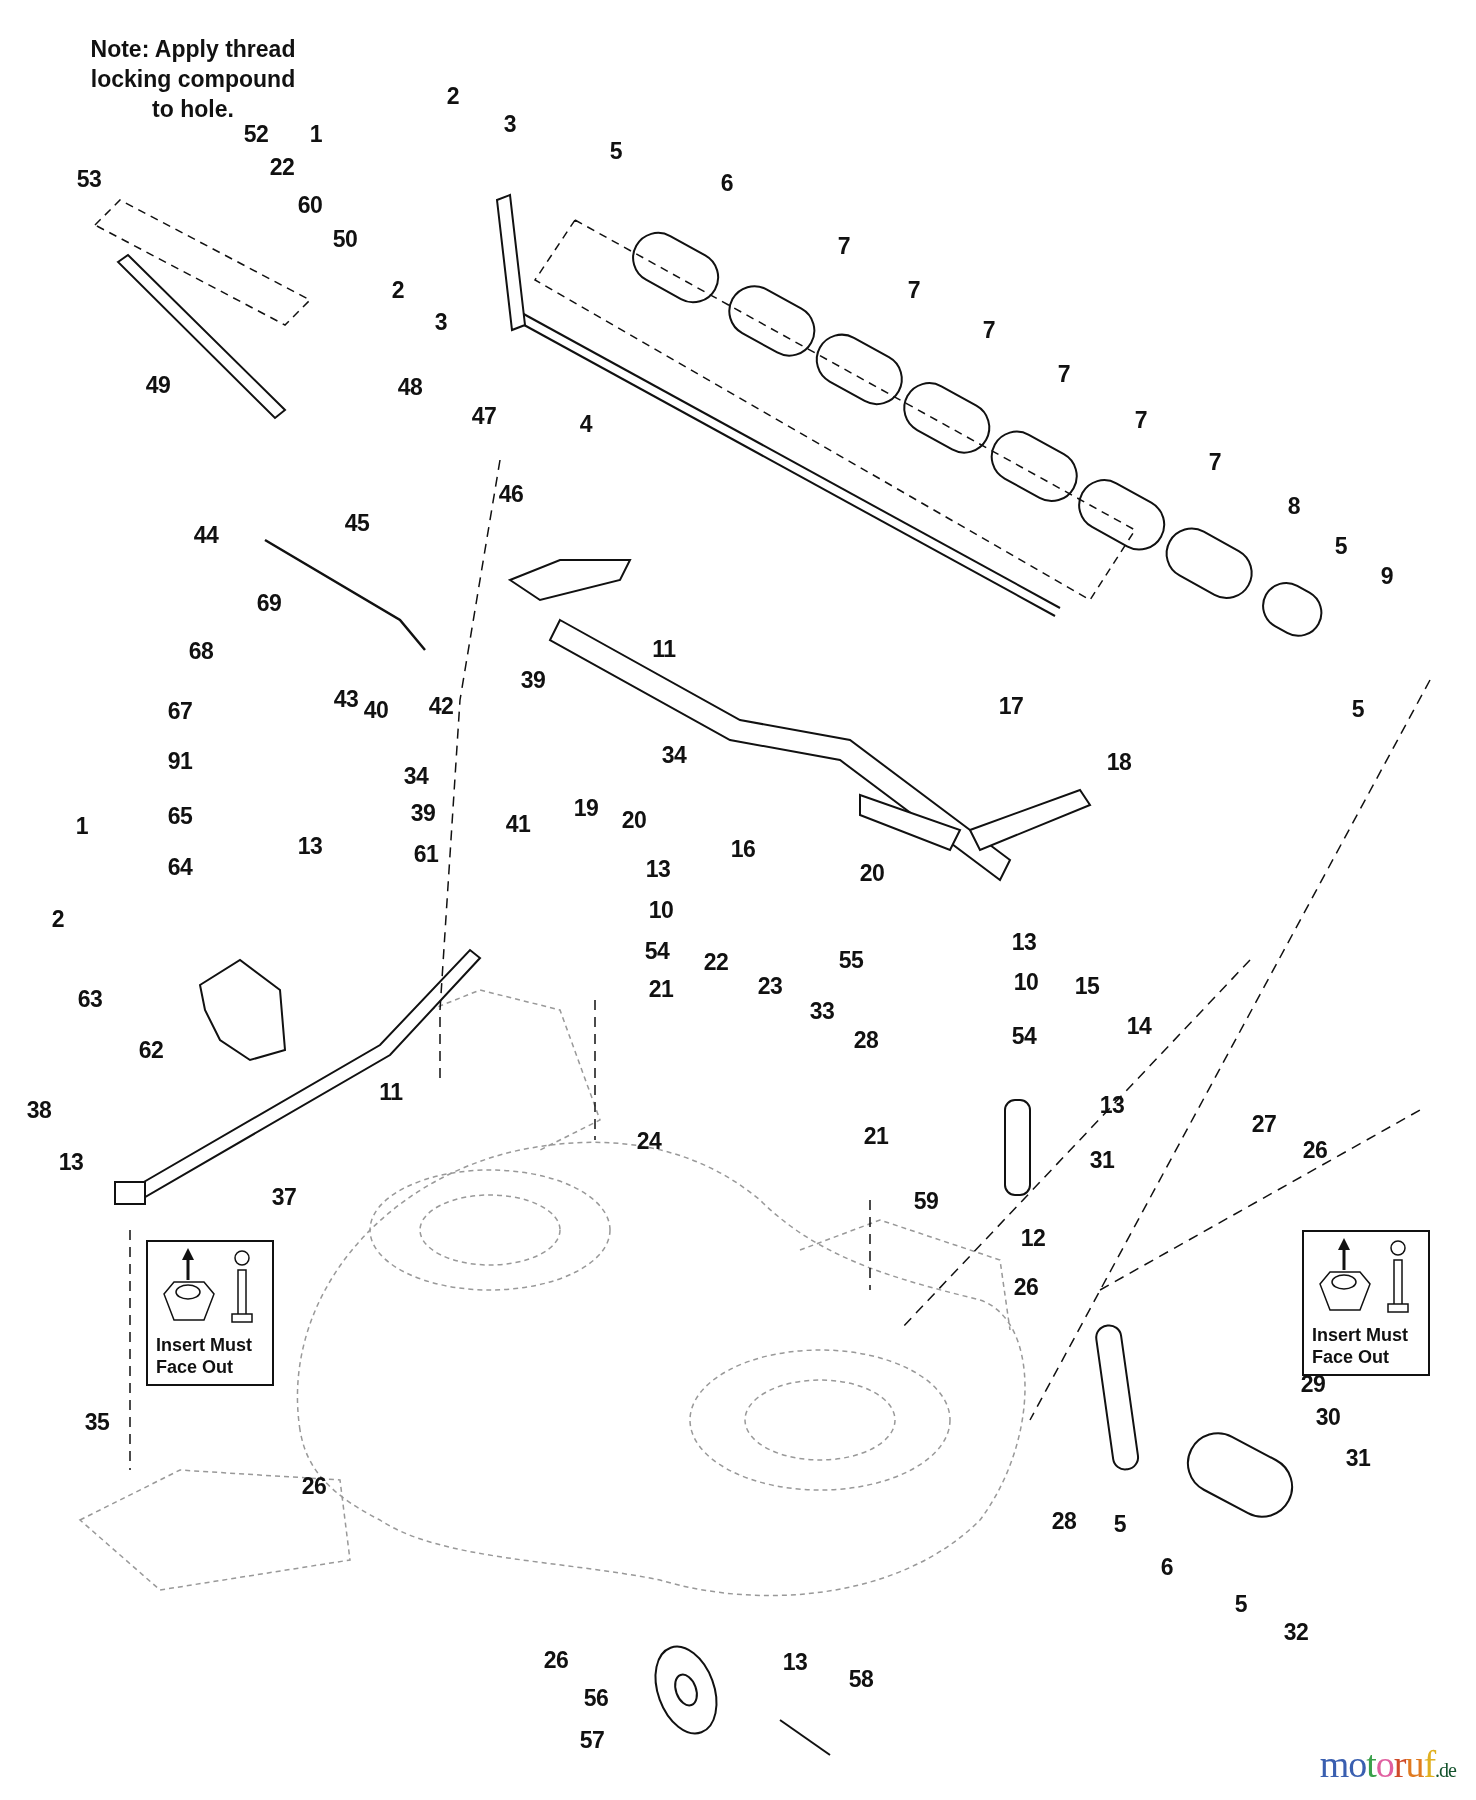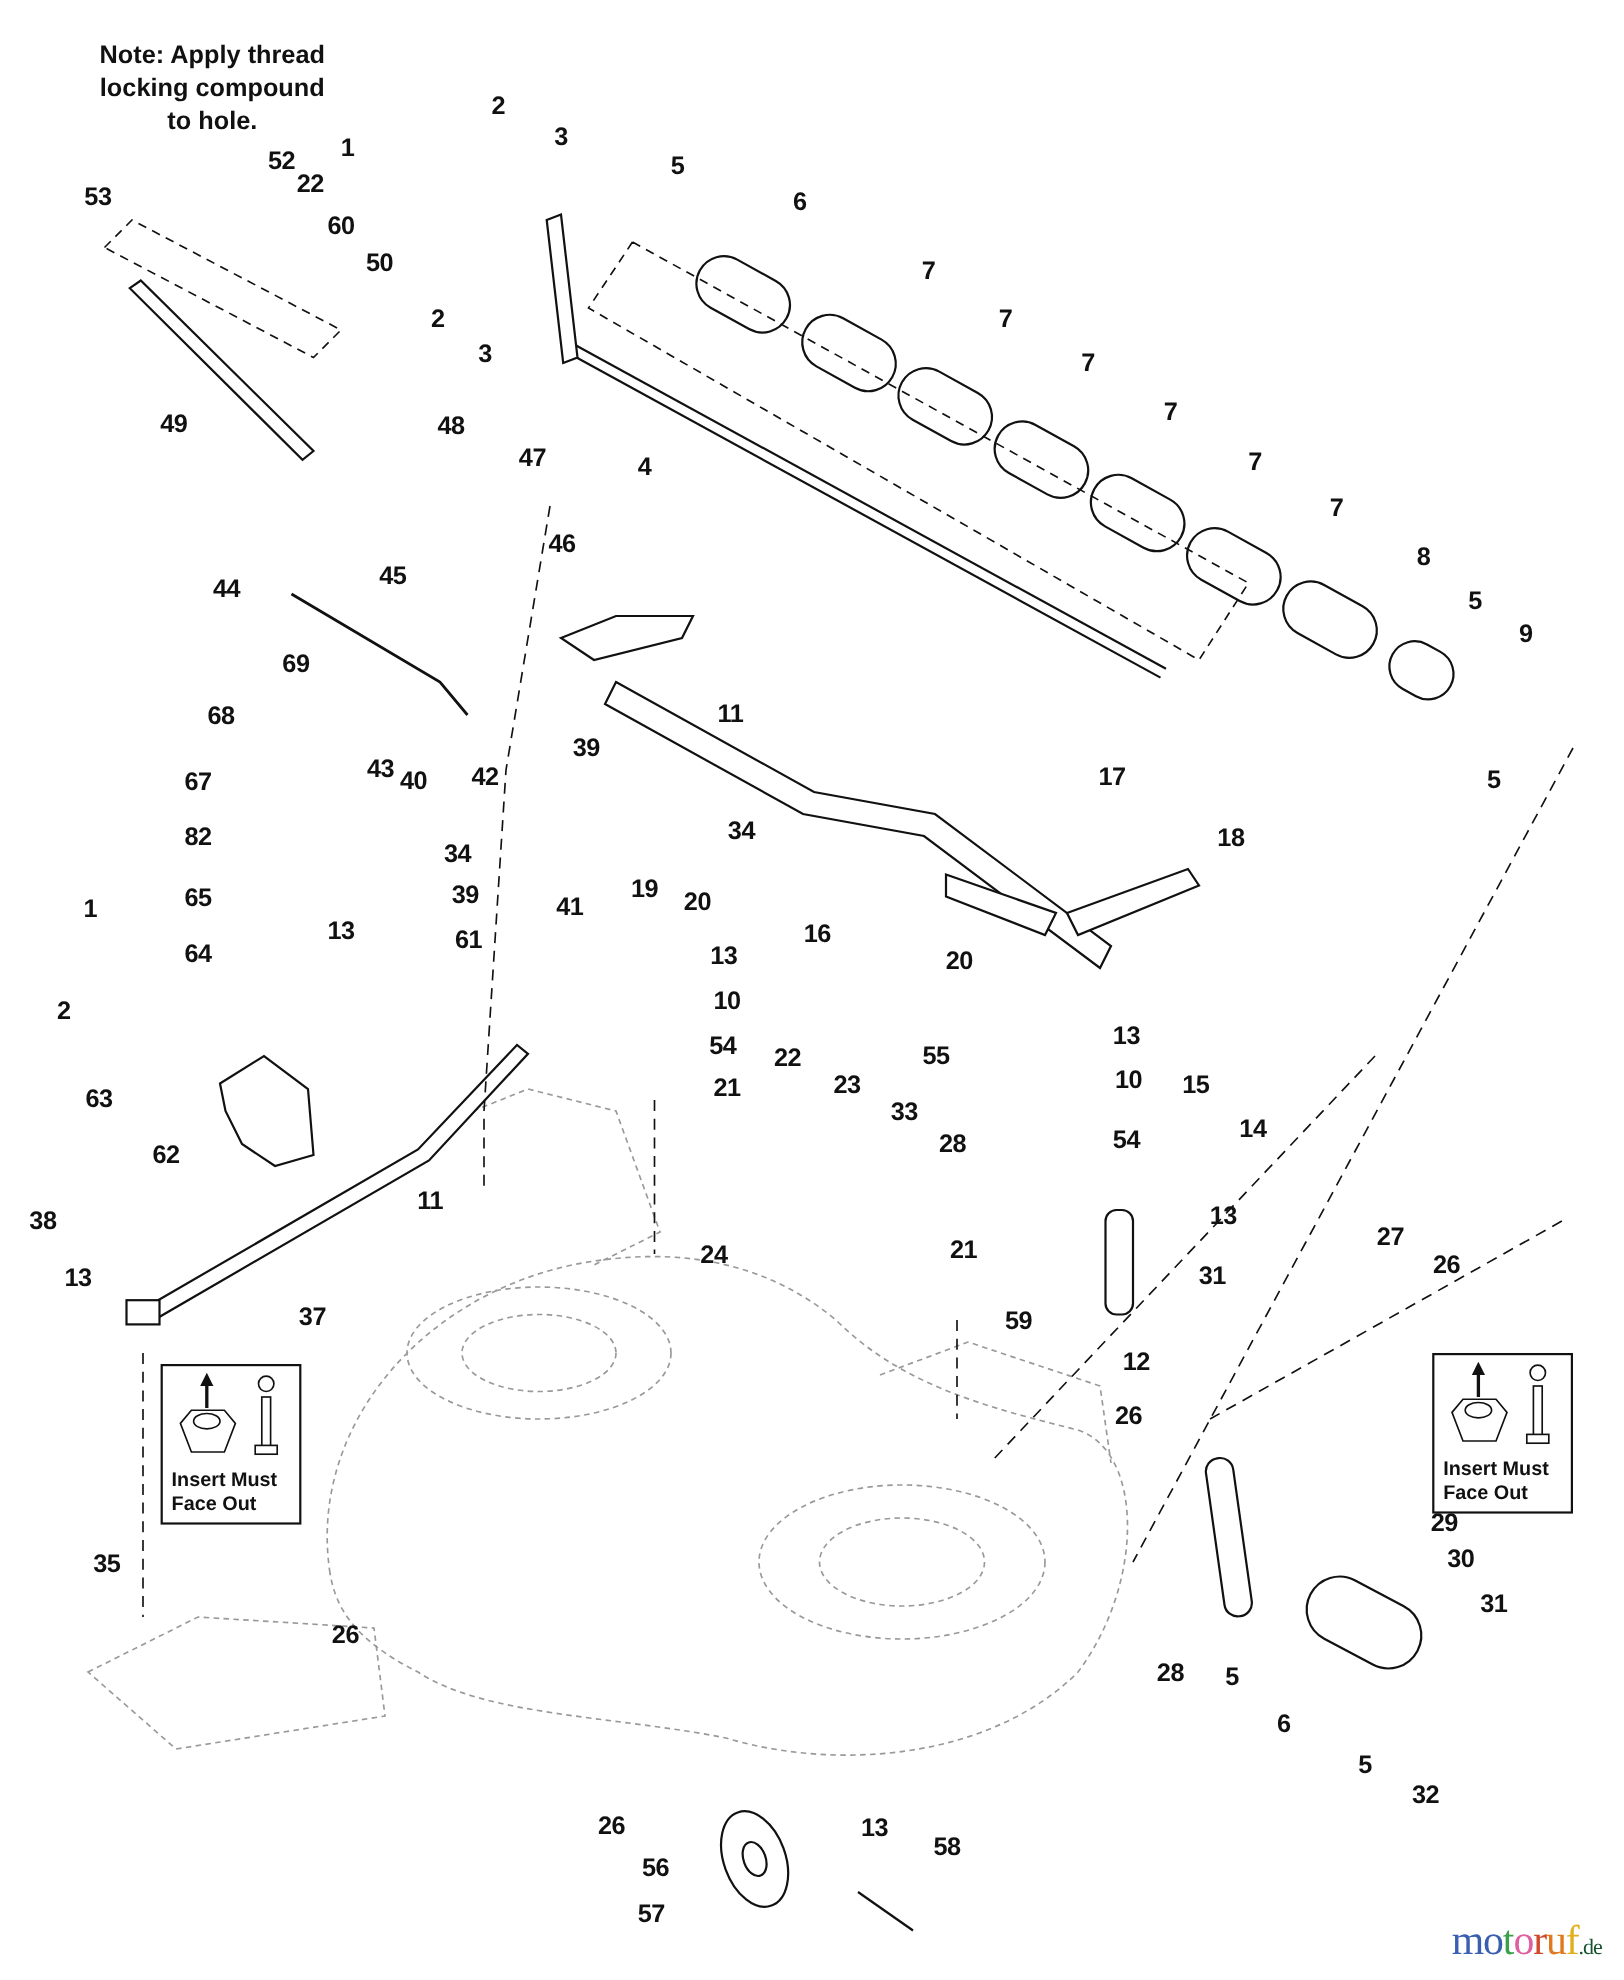--- a/index.html
+++ b/index.html
@@ -150,35 +150,35 @@
     <div class="lbl" style="left: 989px; top: 330px;">7</div>
     <div class="lbl" style="left: 1064px; top: 374px;">7</div>
     <div class="lbl" style="left: 1141px; top: 420px;">7</div>
     <div class="lbl" style="left: 1215px; top: 462px;">7</div>
     <div class="lbl" style="left: 1294px; top: 506px;">8</div>
     <div class="lbl" style="left: 1341px; top: 546px;">5</div>
     <div class="lbl" style="left: 1387px; top: 576px;">9</div>
     <div class="lbl" style="left: 1358px; top: 709px;">5</div>
     <div class="lbl" style="left: 586px; top: 424px;">4</div>
     <div class="lbl" style="left: 89px; top: 179px;">53</div>
-    <div class="lbl" style="left: 256px; top: 134px; margin-top: 12px;">52</div>
+    <div class="lbl" style="left: 256px; top: 134px;">52</div>
     <div class="lbl" style="left: 282px; top: 167px;">22</div>
     <div class="lbl" style="left: 310px; top: 205px;">60</div>
     <div class="lbl" style="left: 345px; top: 239px;">50</div>
     <div class="lbl" style="left: 158px; top: 385px;">49</div>
     <div class="lbl" style="left: 410px; top: 387px;">48</div>
     <div class="lbl" style="left: 484px; top: 416px;">47</div>
     <div class="lbl" style="left: 511px; top: 494px;">46</div>
     <div class="lbl" style="left: 357px; top: 523px;">45</div>
     <div class="lbl" style="left: 206px; top: 535px;">44</div>
     <div class="lbl" style="left: 664px; top: 649px;">11</div>
     <div class="lbl" style="left: 269px; top: 603px;">69</div>
     <div class="lbl" style="left: 201px; top: 651px;">68</div>
     <div class="lbl" style="left: 180px; top: 711px;">67</div>
-    <div class="lbl" style="left: 180px; top: 761px;">82</div>
+    <div class="lbl" style="left: 180px; top: 761px;">91</div>
     <div class="lbl" style="left: 180px; top: 816px;">65</div>
     <div class="lbl" style="left: 180px; top: 867px; text-align: center;">64</div>
     <div class="lbl" style="left: 82px; top: 826px;">1</div>
     <div class="lbl" style="left: 58px; top: 919px;">2</div>
     <div class="lbl" style="left: 90px; top: 999px;">63</div>
     <div class="lbl" style="left: 151px; top: 1050px;">62</div>
     <div class="lbl" style="left: 310px; top: 846px;">13</div>
     <div class="lbl" style="left: 426px; top: 854px;">61</div>
     <div class="lbl" style="left: 346px; top: 699px;">43</div>
     <div class="lbl" style="left: 441px; top: 706px;">42</div>

